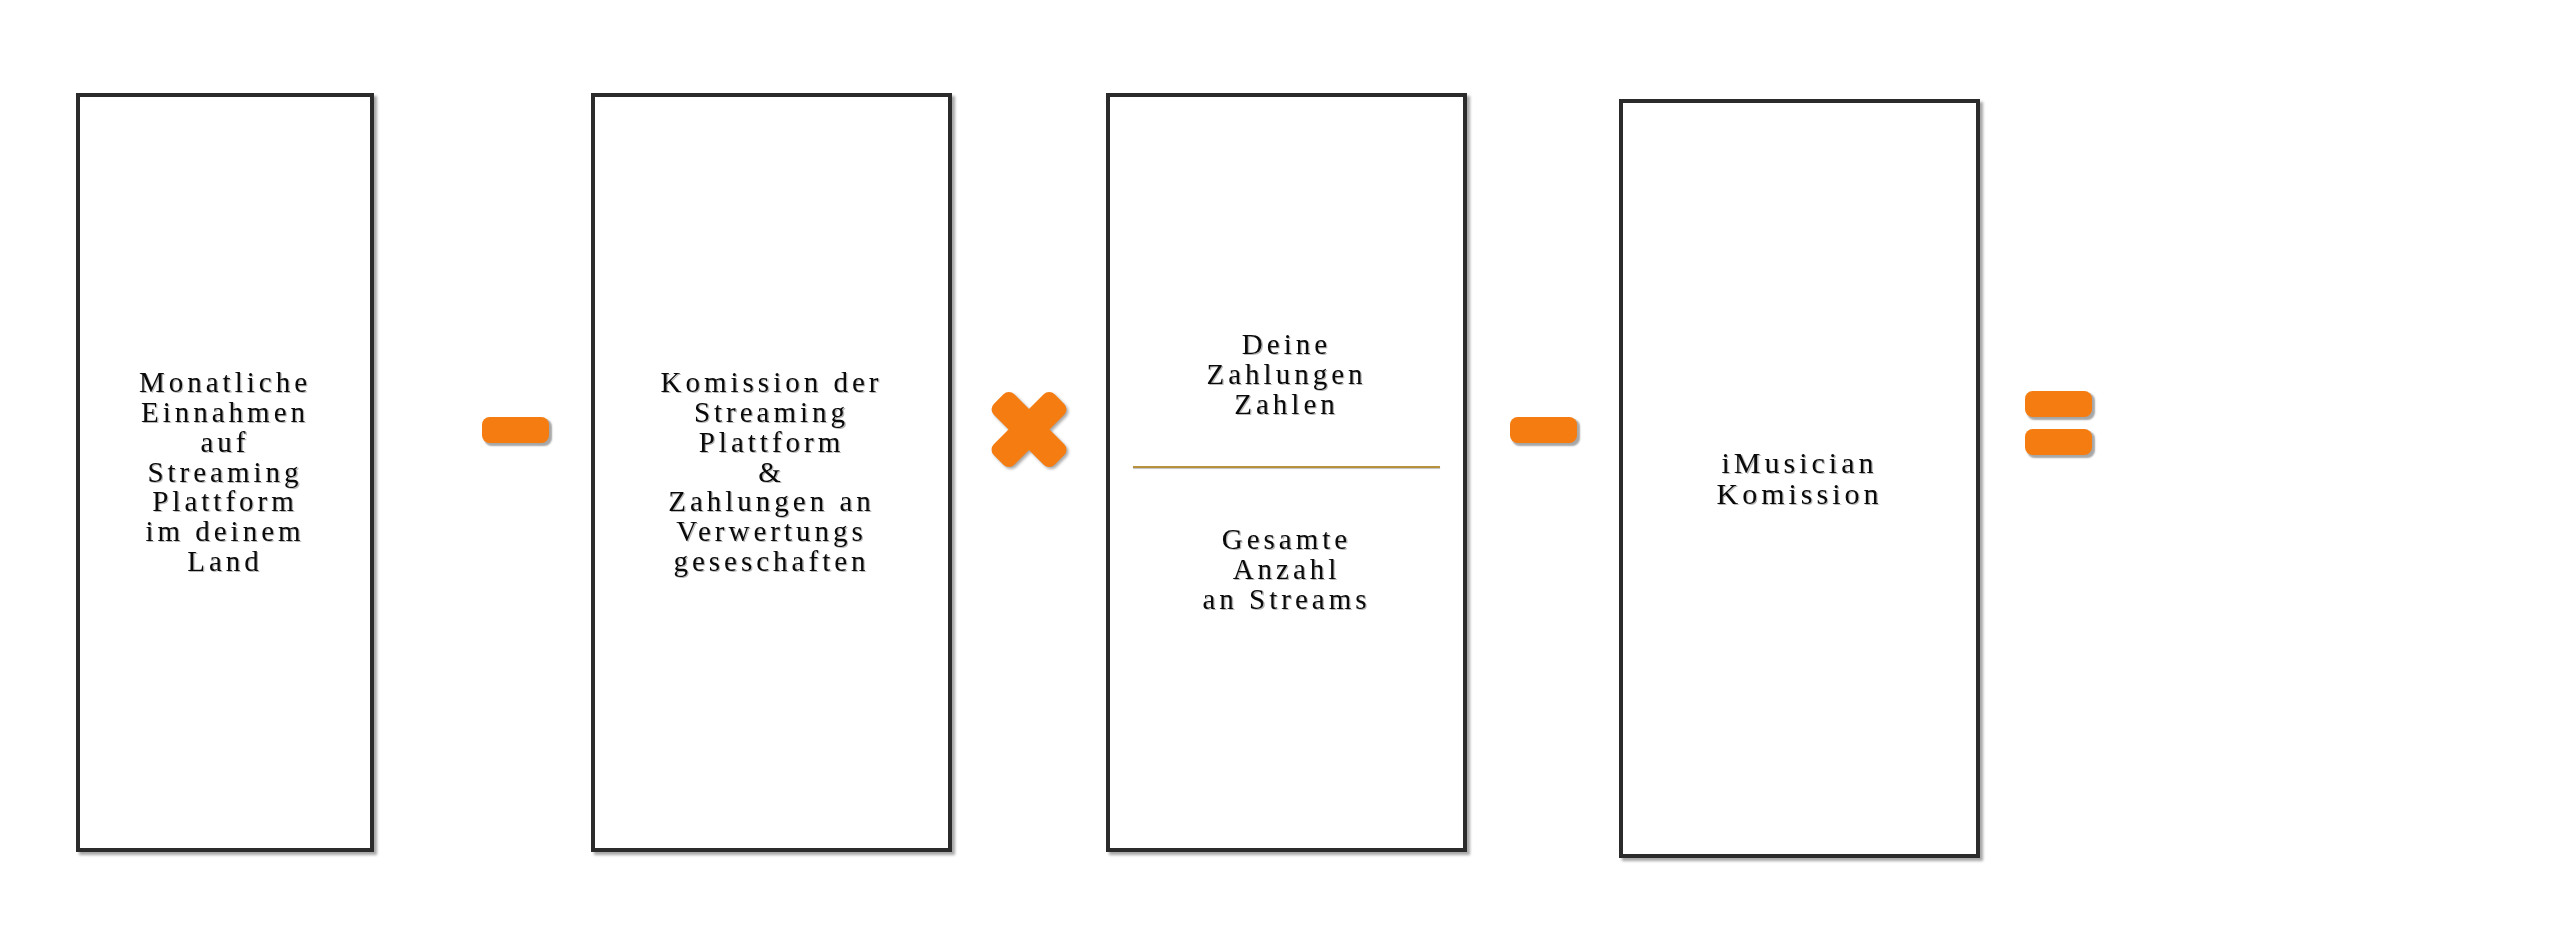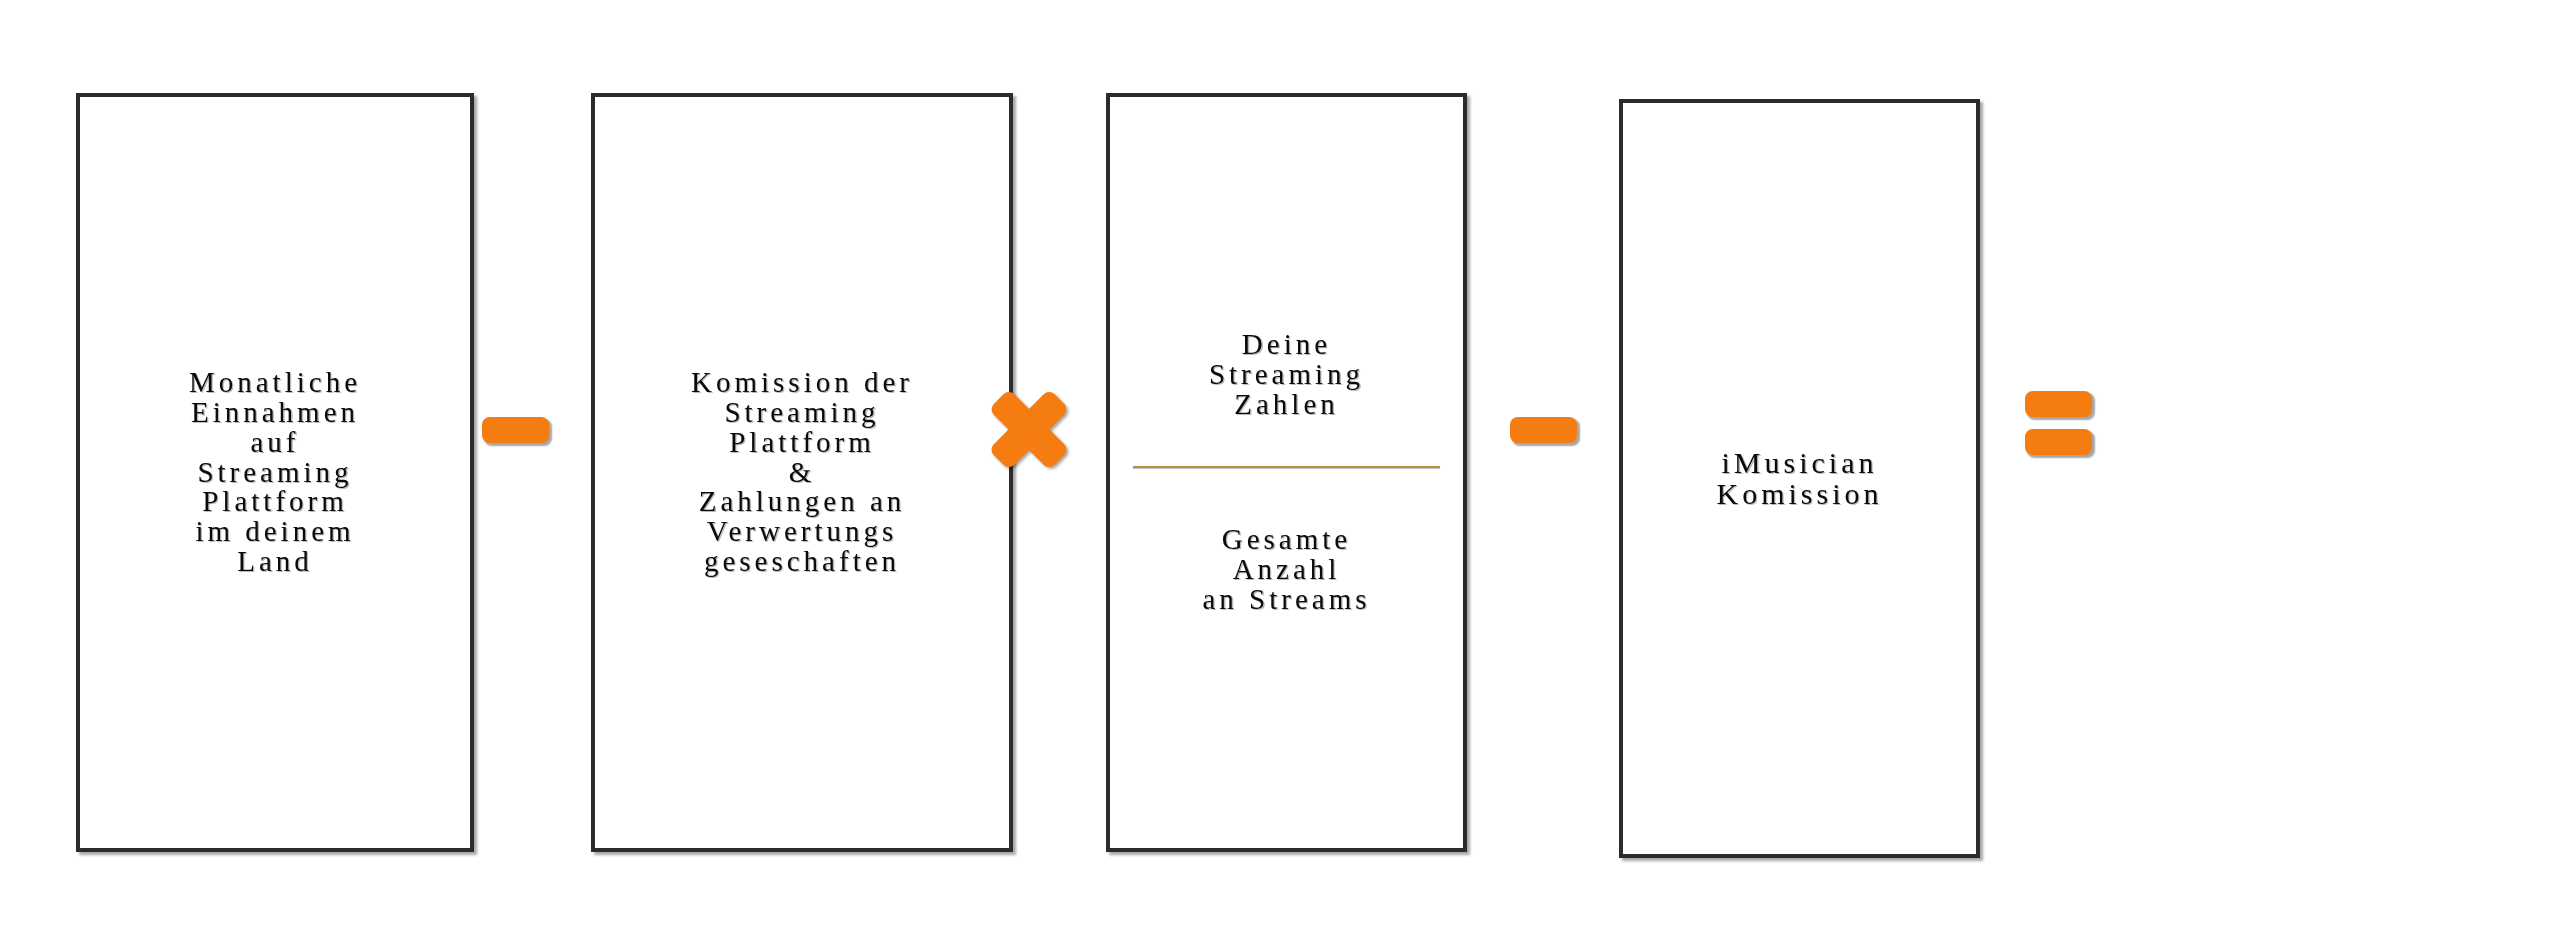--- a/index.html
+++ b/index.html
@@ -23,22 +23,22 @@
     height: 759px;
     box-sizing: border-box;
     background: #ffffff;
     border: 4.3px solid #2b2b2b;
     box-shadow: 3.4px 3.4px 2.6px rgba(0,0,0,0.35);
     display: flex;
     flex-direction: column;
     align-items: center;
     justify-content: center;
   }
-  .box-1 { left: 76px;   width: 398px; }
-  .box-2 { left: 591px;  width: 422px; }
+  .box-1 { left: 76px;   width: 298px; }
+  .box-2 { left: 591px;  width: 361px; }
   .box-3 { left: 1106px; width: 361px; }
   .box-4 { left: 1619px; width: 361px; margin-top: 6px; }
   .box-5 { left: 2136px; width: 361px; }
 
   .box-text {
     text-align: center;
     color: #0a0a0a;
     font-size: 29px;
     line-height: 1.03;
     letter-spacing: 4px;
@@ -150,21 +150,21 @@
   <div class="op op-times">
     <div class="cross">
       <span class="a"></span>
       <span class="b"></span>
     </div>
   </div>
 
   <div class="box box-3">
     <div class="fraction">
       <div class="frac-num">Deine
-Streaming
+Zahlungen
 Zahlen</div>
       <div class="frac-bar"></div>
       <div class="frac-den">Gesamte
 Anzahl
 an Streams</div>
     </div>
   </div>
 
   <div class="op op-minus op-minus-2">
     <div class="bar"></div>

